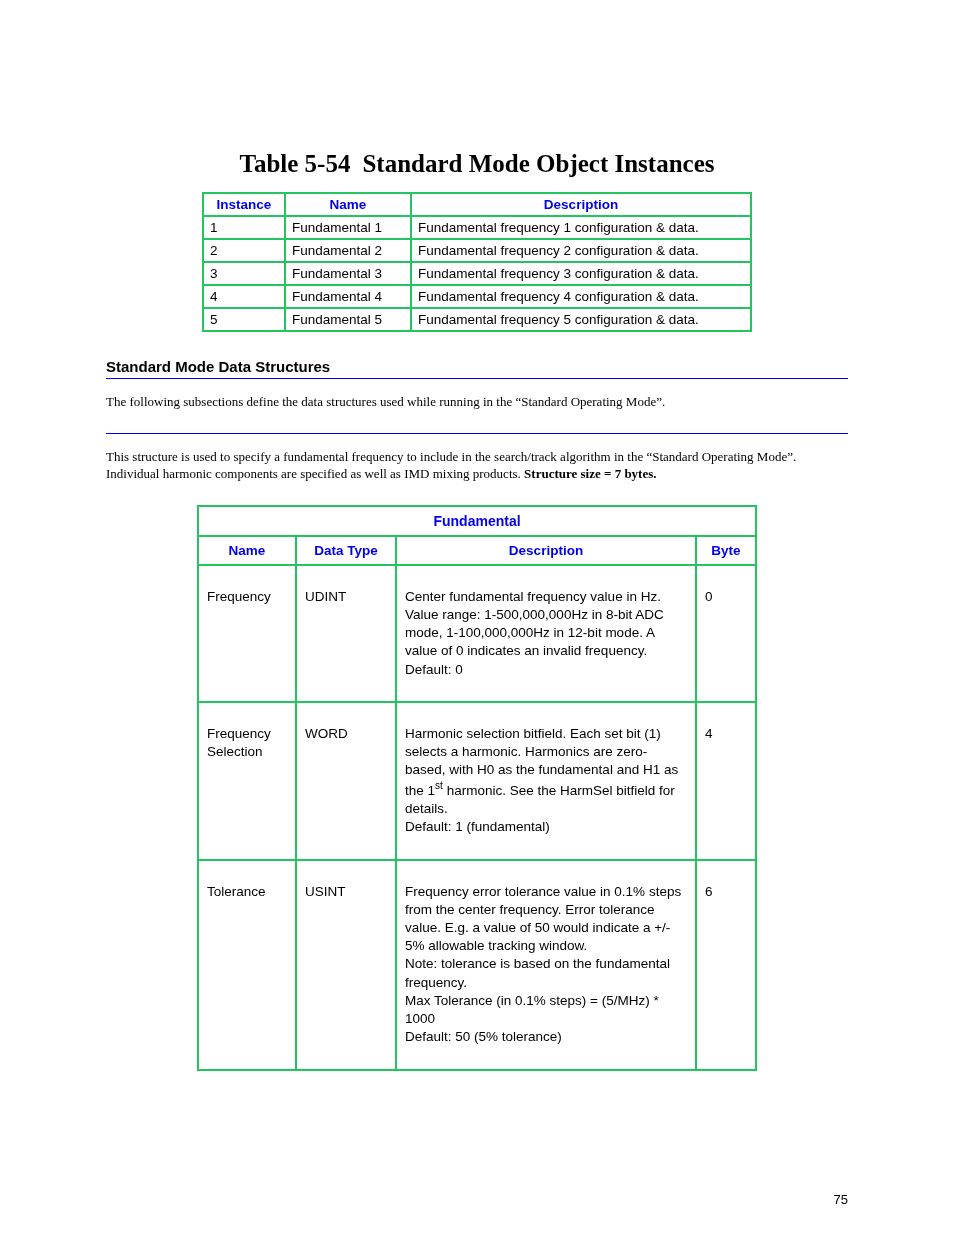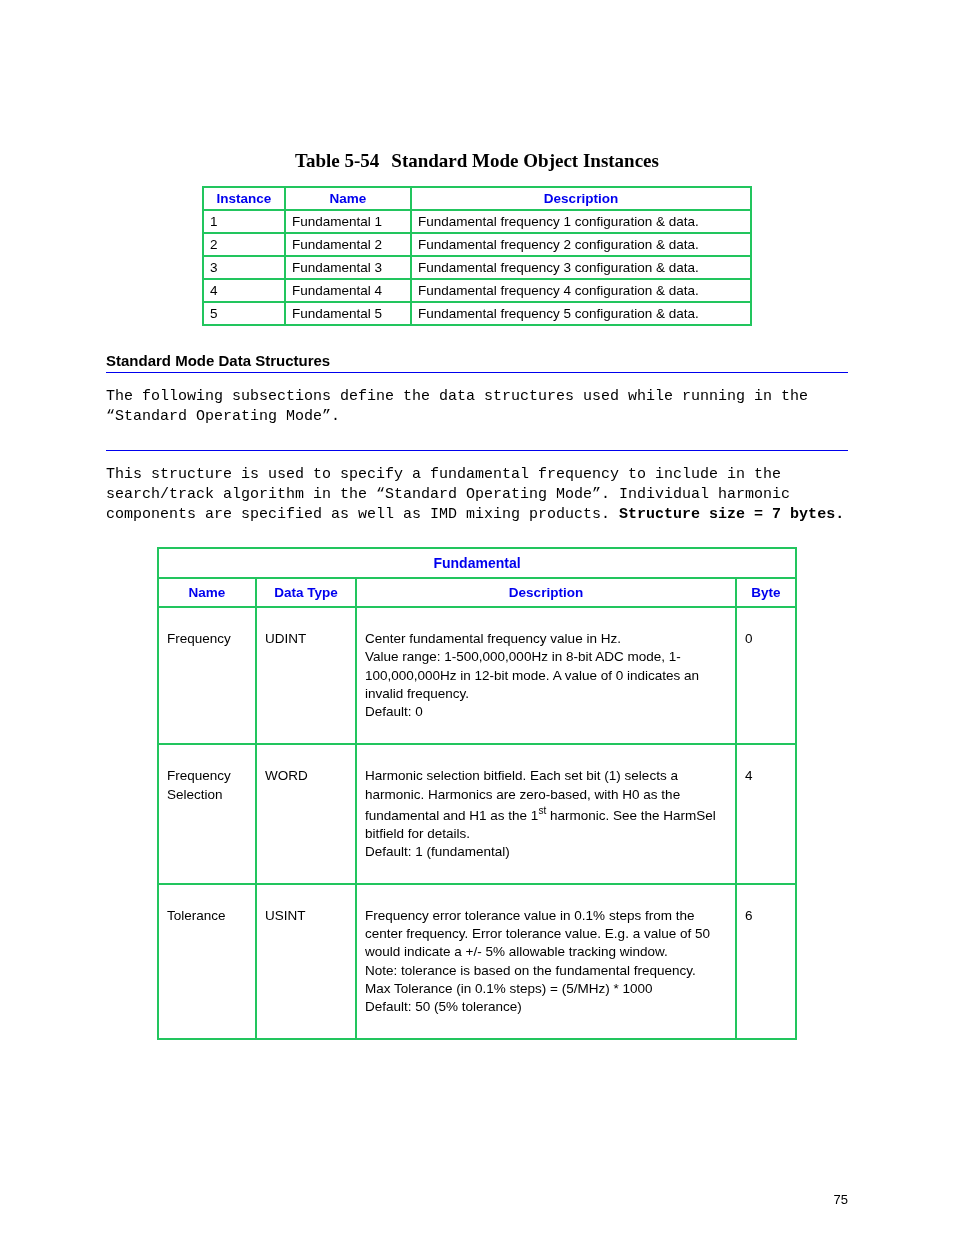--- a/index.html
+++ b/index.html
@@ -12,21 +12,21 @@
   .page {
     width: 954px;
     height: 1235px;
     box-sizing: border-box;
     padding: 150px 106px 40px 106px;
     position: relative;
   }
   .caption {
     font-family: Georgia, "Times New Roman", serif;
     font-weight: bold;
-    font-size: 19px;
+    font-size: 25px;
     text-align: center;
     margin: 0 0 14px 0;
   }
   .caption .num { margin-right: 12px; }
   table {
     border-collapse: collapse;
     font-size: 13.5px;
   }
   th, td {
     border: 2px solid #22c55e;
@@ -48,27 +48,27 @@
     font-weight: bold;
     font-size: 15px;
     margin: 16px 0 3px 0;
   }
   .rule {
     border: none;
     border-top: 1.5px solid #0000EE;
     margin: 0 0 14px 0;
   }
   .body-text {
-    font-family: Liberation Mono, monospace;
-    font-size: 15px;
+    font-family: Liberation Serif, serif;
+    font-size: 13px;
     line-height: 1.35;
     margin: 0 0 22px 0;
   }
   .t2 {
-    width: 640px;
+    width: 560px;
     margin: 0 auto;
   }
   .t2 .c-name { width: 88px; }
   .t2 .c-type { width: 90px; }
   .t2 .c-desc { }
   .t2 .c-byte { width: 50px; }
   .t2 td { padding: 22px 8px; line-height: 1.35; }
   .t2 th { padding: 6px 4px; }
   .t2 .title-row th {
     color: #0000EE;

